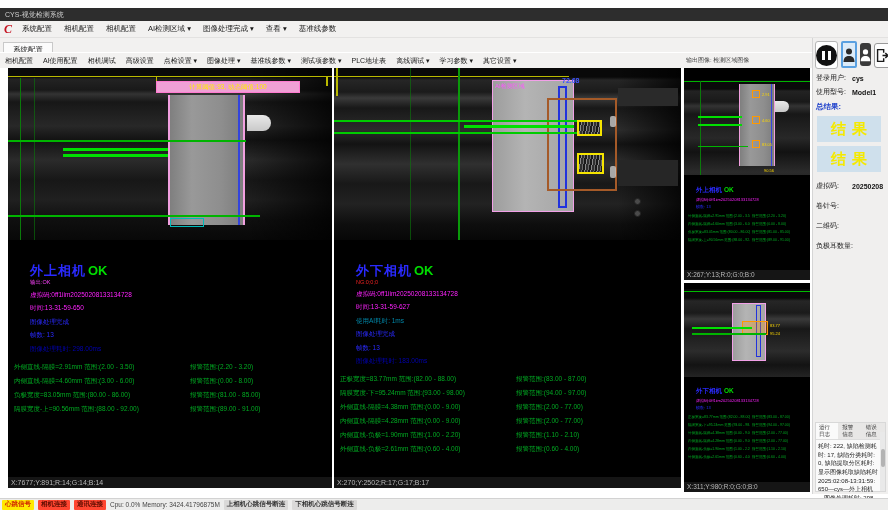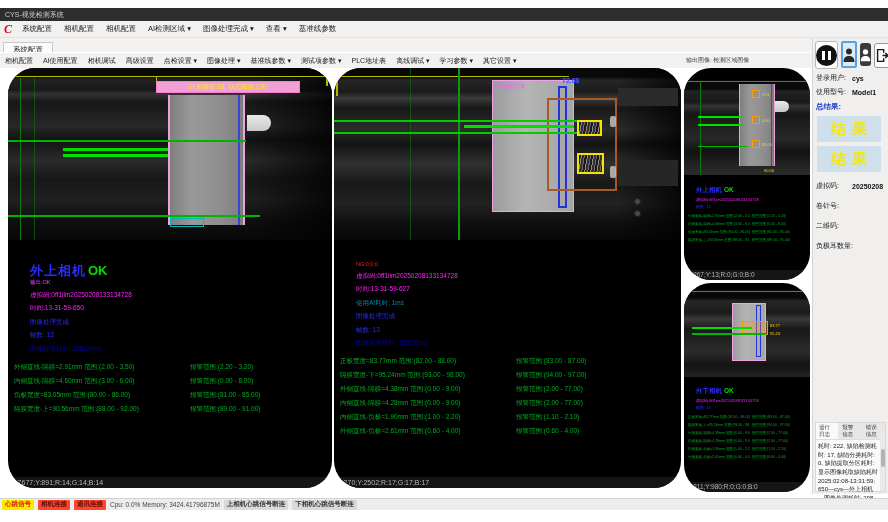--- a/index.html
+++ b/index.html
@@ -13,21 +13,21 @@
   .menu-items { display:flex; }
   .menu-item { font-size:7.5px; color:#1a1a1a; padding:0 6px; cursor:default; }
   .tabbar { position:absolute; left:0; top:38px; width:888px; height:14px; background:#f2f1f0; }
   .tab { display:inline-block; margin-left:3px; background:#fbfbfb; border:1px solid #c9c9c9; border-bottom:none; font-size:7.5px; padding:2px 9px 1px; color:#222; }
   .toolbar { position:absolute; left:0; top:52px; width:888px; height:16px; background:#f2f1f0; display:flex; align-items:center; border-top:1px solid #fff; }
   .tool-items { display:flex; }
   .tool-item { font-size:7px; color:#1a1a1a; padding:0 5px; }
   .side-caption { position:absolute; left:686px; top:56px; width:124px; font-size:6px; color:#444; }
 
   
-  .view { position:absolute; background:#000; overflow:hidden;border-radius:27px; }
+  .view { position:absolute; background:#000; overflow:hidden; }
   .view-left  { left:8px;   top:68px; width:324px; height:420px; }
   .view-center{ left:334px; top:68px; width:347px; height:420px; }
   .sv-top     { left:684px; top:68px; width:126px; height:212px; }
   .sv-bottom  { left:684px; top:283px; width:126px; height:209px; }
 
   .imgzone { position:absolute; left:0; top:0; width:100%; }
   .machine1 { height:172px; background:linear-gradient(180deg,#0a0a0a 0px,#0a0a0a 9px,#232323 11px,#191919 22px,#333 26px,#171717 34px,#282828 58px,#121212 72px,#2b2b2b 92px,#171717 112px,#202020 132px,#0f0f0f 152px,#080808 172px); }
   .machine2 { height:172px; background:linear-gradient(180deg,#090909 0px,#090909 9px,#262626 12px,#1b1b1b 24px,#3a3a3a 30px,#181818 40px,#2c2c2c 62px,#131313 76px,#303030 96px,#181818 116px,#222 136px,#0e0e0e 156px,#070707 172px); }
   .shade-r { position:absolute; top:0; height:172px; background:linear-gradient(90deg,rgba(0,0,0,0) 0%,rgba(0,0,0,0.78) 100%); }
   .abs { position:absolute; }
@@ -229,20 +229,23 @@
     <div class="abs gline" style="left:0; top:64px; width:243px; height:2px; background:#00cc00;"></div>
     <div class="abs gline-bright" style="left:130px; top:57px; width:110px; height:3px;"></div>
     <div class="abs ybox" style="left:243px; top:52px; width:25px; height:16px;"></div>
     <div class="abs ybox" style="left:243px; top:85px; width:27px; height:21px;"></div>
     <div class="abs glint" style="left:276px; top:48px; width:6px; height:11px;"></div>
     <div class="abs glint" style="left:276px; top:98px; width:6px; height:12px;"></div>
     <div class="abs mcirc" style="left:300px; top:130px;"></div>
     <div class="abs mcirc" style="left:300px; top:142px;"></div>
 
     <div class="res" style="top:194px;">
+      <div class="res-title">
+        <span>外下相机</span><span class="ok">OK</span>
+      </div>
       <div class="res-sub sub-red">NG:0;0;0</div>
       <div class="res-line t-mag">虚拟码:0ff1iim20250208133134728</div>
       <div class="res-line t-mag">时间:13-31-59-627</div>
       <div class="res-line t-cyan">使用AI耗时: 1ms</div>
       <div class="res-line t-blue">图像处理完成</div>
       <div class="res-line t-blue">帧数: 13</div>
       <div class="res-line t-dim">图像处理耗时: 183.00ms</div>
       <div class="meas">
 
           <div class="m-row">

